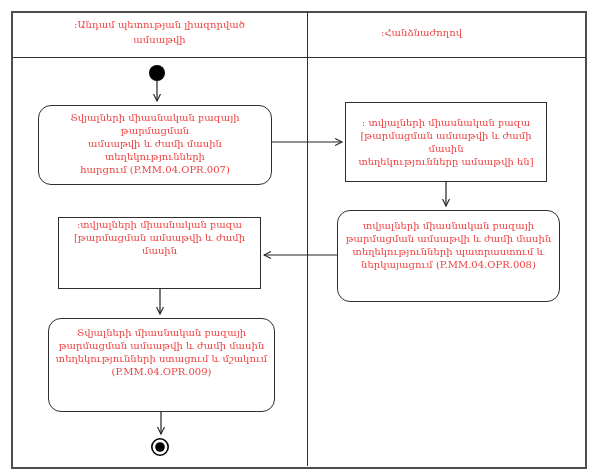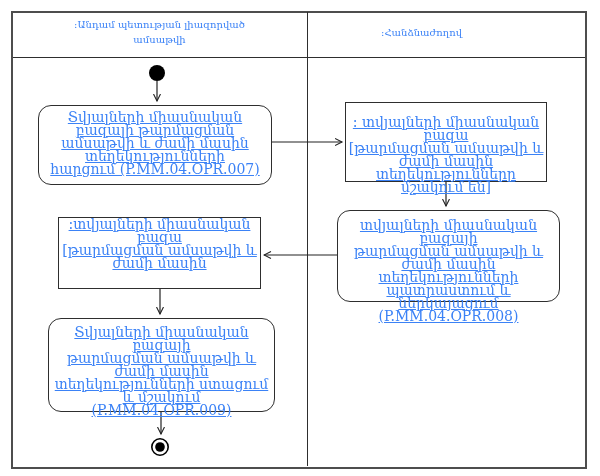--- a/index.html
+++ b/index.html
@@ -3,21 +3,21 @@
 <meta charset="utf-8">
 <style>
   * { box-sizing: border-box; margin: 0; padding: 0; }
   html, body { background: #ffffff; }
   .canvas {
     position: relative;
     width: 600px;
     height: 476px;
     background: #ffffff;
     font-family: "DejaVu Serif", "DejaVu Sans", serif;
-    color: #3b82f6;
+    color: #ef4444;
     overflow: hidden;
   }
   .frame {
     position: absolute;
     left: 11px; top: 11px;
     width: 576px; height: 458px;
     border: 2px solid #4d4d4d;
     background: transparent;
   }
   .vline {
@@ -38,23 +38,22 @@
     font-size: 10px;
     line-height: 15px;
   }
   .lane-header.left  { left: 12px;  top: 17px; width: 295px; }
   .lane-header.right { left: 307px; top: 25px; width: 229px; }
   .box {
     position: absolute;
     border: 1.2px solid #2e2e2e;
     background: #ffffff;
     text-align: center;
-    font-size: 14px;
+    font-size: 10px;
     line-height: 13px;
-    text-decoration: underline;
   }
   .rounded { border-radius: 13px; }
   .box-l1 { left: 38px;  top: 105px; width: 234px; height: 80px; padding-top: 5px; }
   .box-r1 { left: 345px; top: 102px; width: 202px; height: 80px; padding-top: 13px; }
   .box-r2 { left: 337px; top: 210px; width: 223px; height: 92px; padding-top: 8px; }
   .box-l2 { left: 58px;  top: 217px; width: 203px; height: 72px; padding-top: 0; }
   .box-l3 { left: 48px;  top: 318px; width: 227px; height: 94px; padding-top: 7px; }
   svg.overlay {
     position: absolute;
     left: 0; top: 0;
@@ -102,21 +101,21 @@
 
   <div class="box rounded box-l1">
     <div>Տվյալների միասնական բազայի թարմացման</div>
     <div>ամսաթվի և ժամի մասին տեղեկությունների</div>
     <div>հարցում (P.MM.04.OPR.007)</div>
   </div>
 
   <div class="box box-r1">
     <div>: տվյալների միասնական բազա</div>
     <div>[թարմացման ամսաթվի և ժամի մասին</div>
-    <div>տեղեկությունները մշակում են]</div>
+    <div>տեղեկությունները ամսաթվի են]</div>
   </div>
 
   <div class="box rounded box-r2">
     <div>տվյալների միասնական բազայի</div>
     <div>թարմացման ամսաթվի և ժամի մասին</div>
     <div>տեղեկությունների պատրաստում և</div>
     <div>ներկայացում (P.MM.04.OPR.008)</div>
   </div>
 
   <div class="box box-l2">

